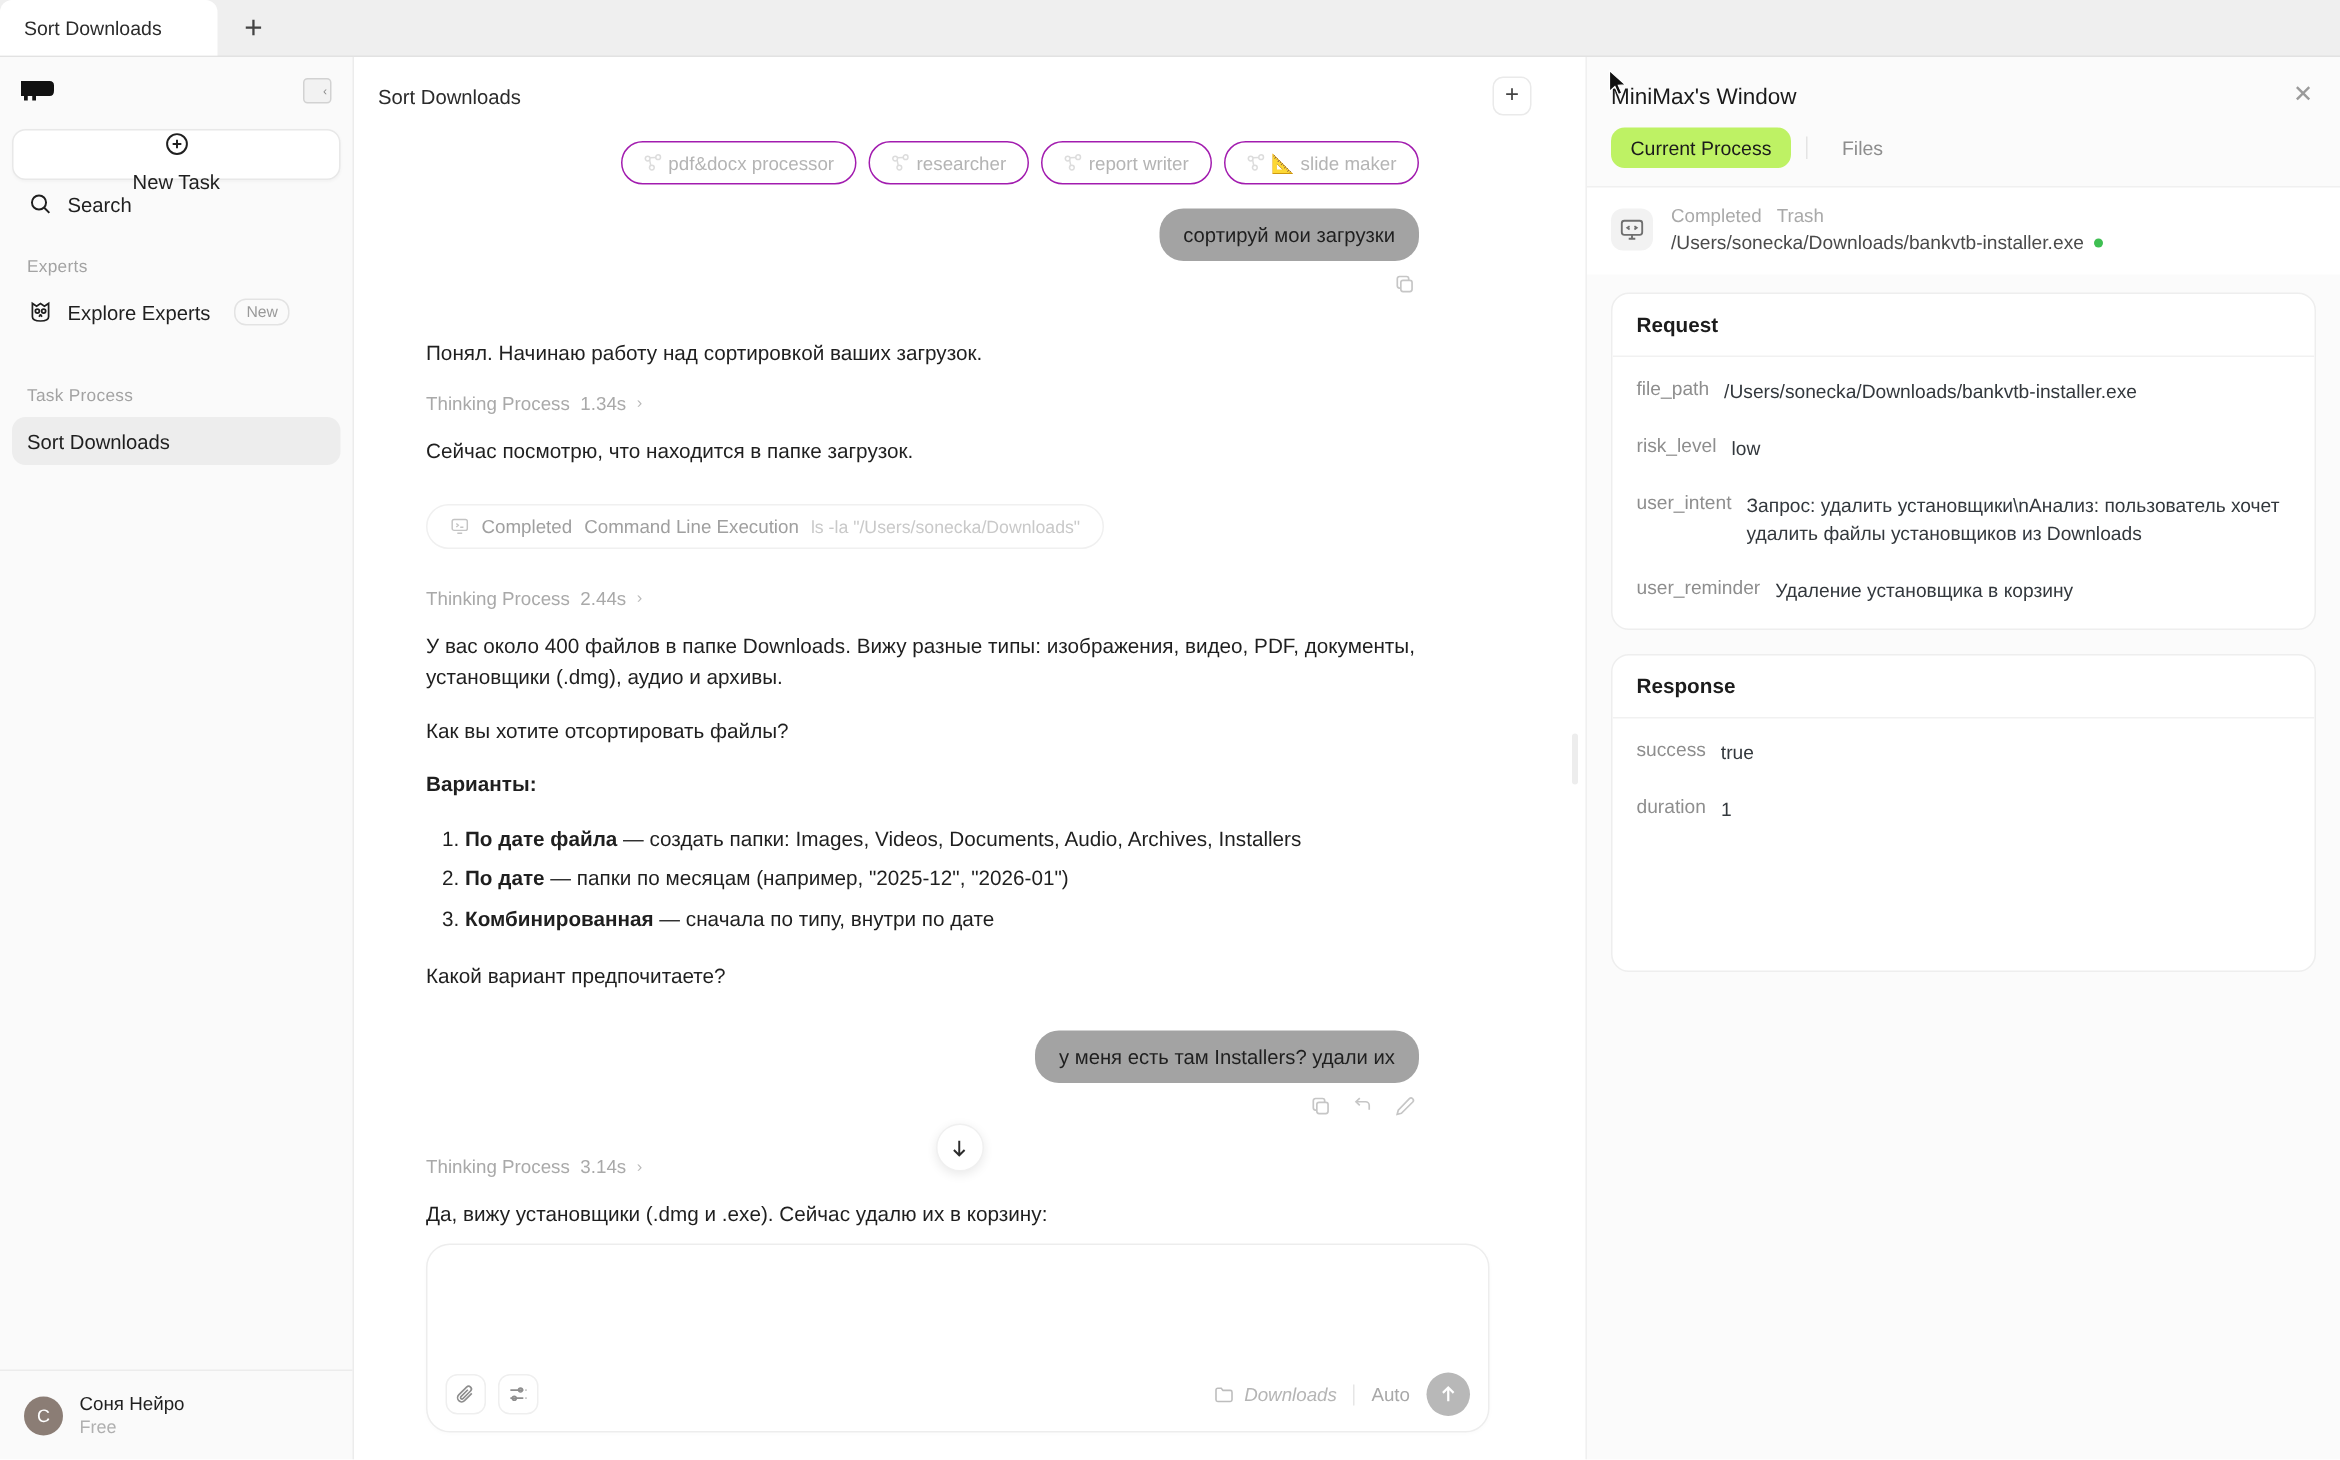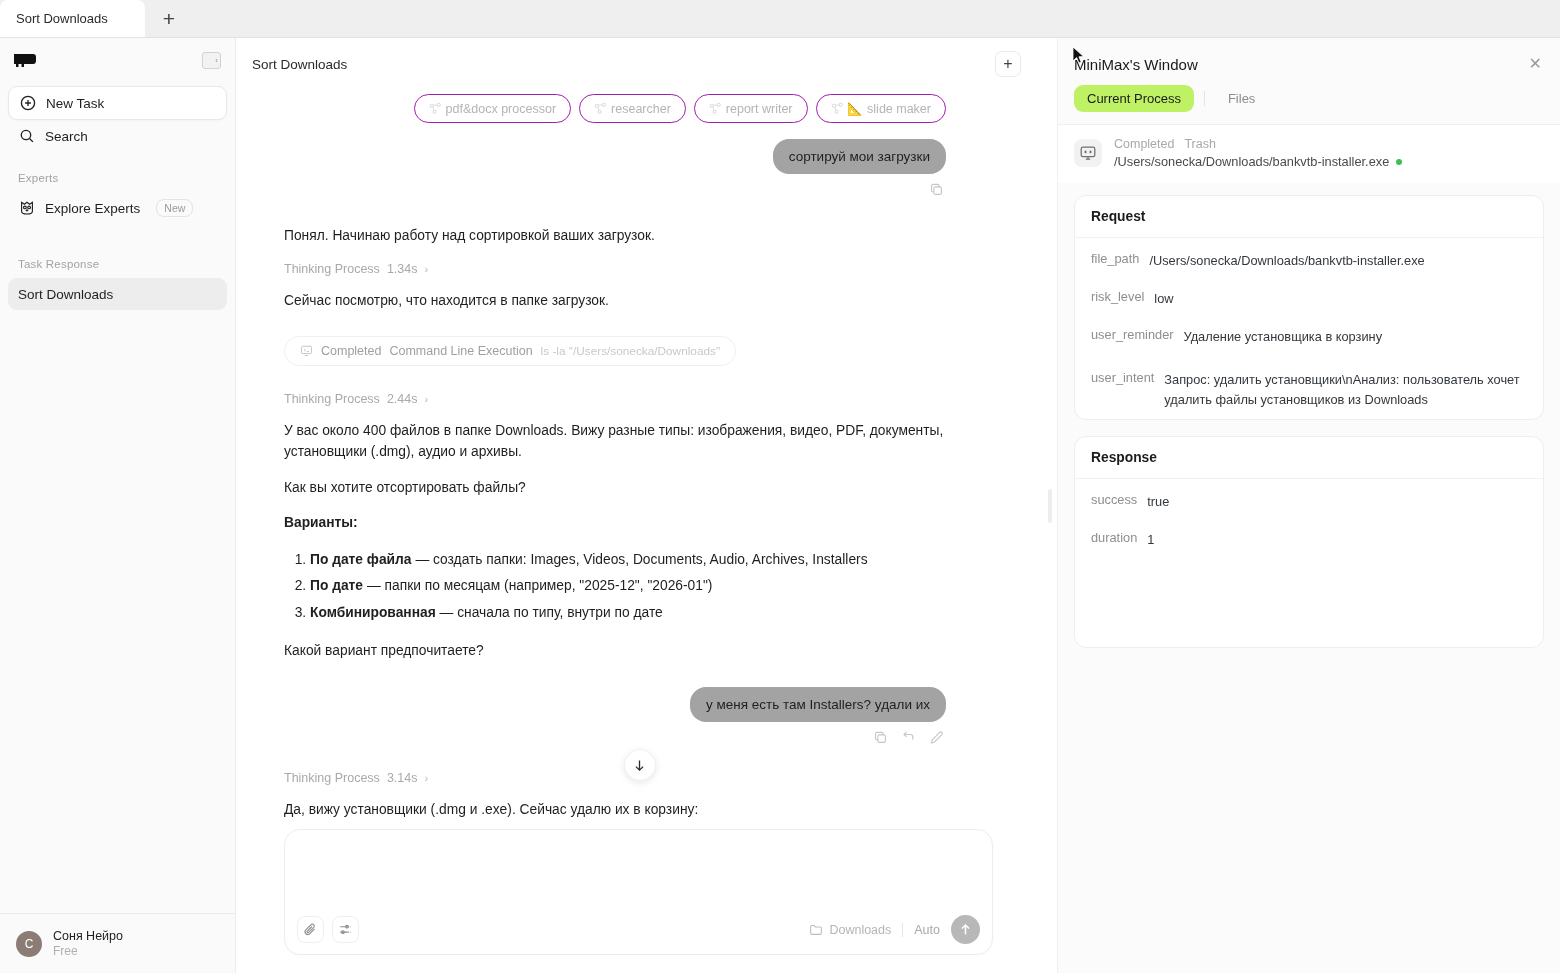--- a/index.html
+++ b/index.html
@@ -57,20 +57,21 @@
   .sb-nav { padding: 4px 8px 0 8px; }
   .sb-item {
     height: 32px; display: flex; align-items: center; gap: 10px;
     padding: 0 10px; border-radius: 9px;
     font-size: 13.5px; color: #1f1f1f;
   }
   .sb-item.boxed {
     background: #fff; border: 1px solid #e8e8e8;
     box-shadow: 0 1px 2px rgba(0,0,0,.03);
     height: 34px;
+    flex-direction: column;
   }
   .sb-item .ic { width: 17px; height: 17px; flex: 0 0 17px; color:#1f1f1f; display:flex; align-items:center; justify-content:center;}
   .sb-section {
     font-size: 11.5px; color: #a3a3a3;
     padding: 0 18px; margin-top: 20px; margin-bottom: 4px;
     letter-spacing: .2px;
   }
   .sb-section.history { margin-top: 34px; }
   .badge-new {
     font-size: 10.5px; color: #9a9a9a;
@@ -185,21 +186,21 @@
   .composer-bar { display: flex; align-items: center; justify-content: space-between; }
   .comp-left { display: flex; gap: 8px; }
   .icon-sq {
     width: 27px; height: 27px; border-radius: 8px;
     border: 1px solid #efefef; background: #fff;
     display: flex; align-items: center; justify-content: center; color: #8e8e8e;
   }
   .comp-right { display: flex; align-items: center; gap: 11px; }
   .comp-folder {
     display: flex; align-items: flex-end; gap: 6px;
-    font-size: 12.5px; color: #b5b5b5;
+    font-size: 12.5px; color: #b5b5b5; font-style: italic;
   }
   .vdiv { width: 1px; height: 14px; background: #e6e6e6; }
   .comp-auto { font-size: 12.5px; color: #a8a8a8; }
   .send-btn {
     width: 29px; height: 29px; border-radius: 50%;
     background: #b8b8b8; color: #fff;
     display: flex; align-items: center; justify-content: center;
   }
 
   
@@ -324,21 +325,21 @@
             <circle cx="5.9" cy="7.4" r="1.35"></circle>
               <circle cx="10.1" cy="7.4" r="1.35"></circle>
             <path d="M8 9.6 L7 11.1 M8 9.6 L9 11.1"></path>
           </svg>
         </span>
         <span>Explore Experts</span>
         <span class="badge-new">New</span>
       </div>
     </div>
 
-    <div class="sb-section history">Task Response</div>
+    <div class="sb-section history">Task Process</div>
     <div class="sb-nav">
       <div class="sb-item active">
         <span>Sort Downloads</span>
       </div>
     </div>
 
     <div class="sb-spacer"></div>
 
     <div class="sb-user">
       <span class="avatar">C</span>
@@ -579,27 +580,27 @@
       <div class="card">
         <div class="card-head">Request</div>
         <div class="kv kv-pad-top">
           <span class="k">file_path</span>
           <span class="v">/Users/sonecka/Downloads/bankvtb-installer.exe</span>
         </div>
         <div class="kv">
           <span class="k">risk_level</span>
           <span class="v">low</span>
         </div>
+        <div class="kv">
+          <span class="k">user_intent</span>
+          <span class="v">Запрос: удалить установщики\nАнализ: пользователь хочет удалить файлы установщиков из Downloads</span>
+        </div>
         <div class="kv kv-pad-bot">
           <span class="k">user_reminder</span>
           <span class="v">Удаление установщика в корзину</span>
-        </div>
-        <div class="kv">
-          <span class="k">user_intent</span>
-          <span class="v">Запрос: удалить установщики\nАнализ: пользователь хочет удалить файлы установщиков из Downloads</span>
         </div>
       </div>
 
       <div class="card response">
         <div class="card-head">Response</div>
         <div class="kv kv-pad-top">
           <span class="k">success</span>
           <span class="v">true</span>
         </div>
         <div class="kv">

